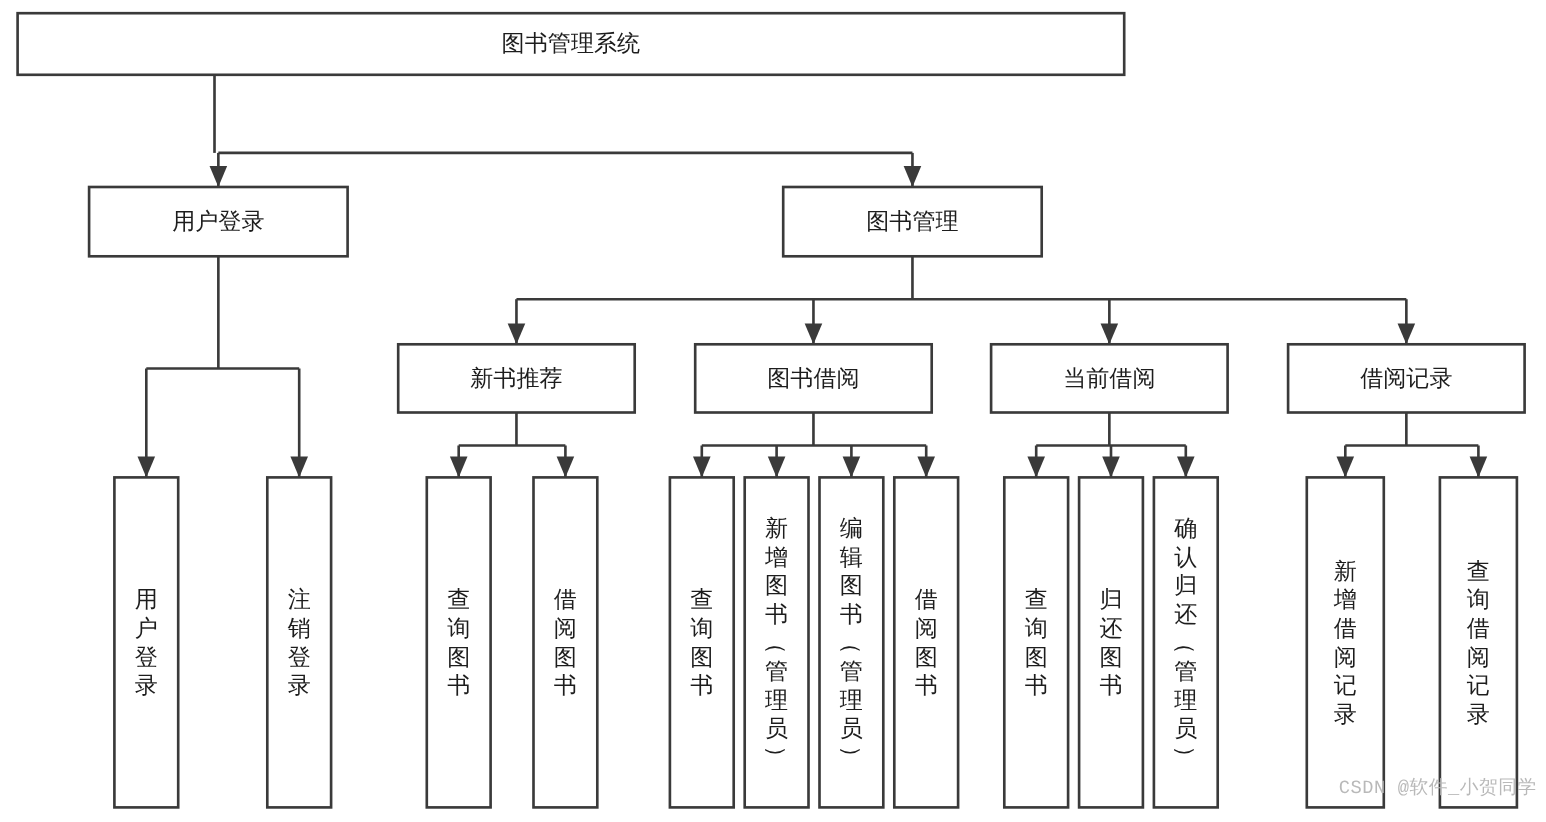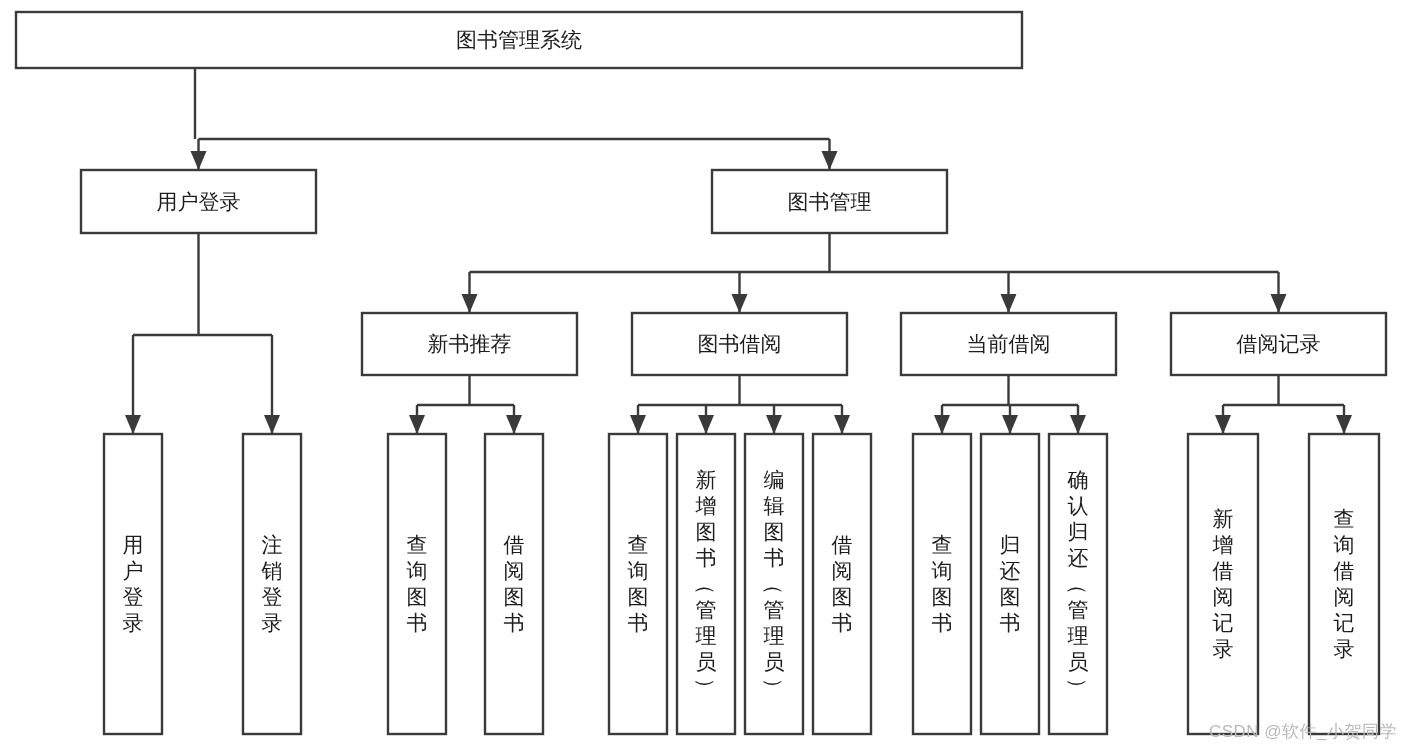--- a/index.html
+++ b/index.html
@@ -45,22 +45,22 @@
   }
   .node-label-vertical {
     fill: #1d1d1d;
     font-family: "DejaVu Sans", "Liberation Sans", sans-serif;
     font-size: 21px;
     text-anchor: middle;
   }
   .watermark {
     position: absolute;
     right: 8px;
-    bottom: 4px;
-    font-family: Liberation Sans, sans-serif;
+    bottom: 20px;
+    font-family: Liberation Mono, monospace;
     font-size: 17px;
     color: #b9b9b9;
     white-space: nowrap;
     letter-spacing: 0.5px;
     pointer-events: none;
   }
 </style>
 </head>
 <body>
 

